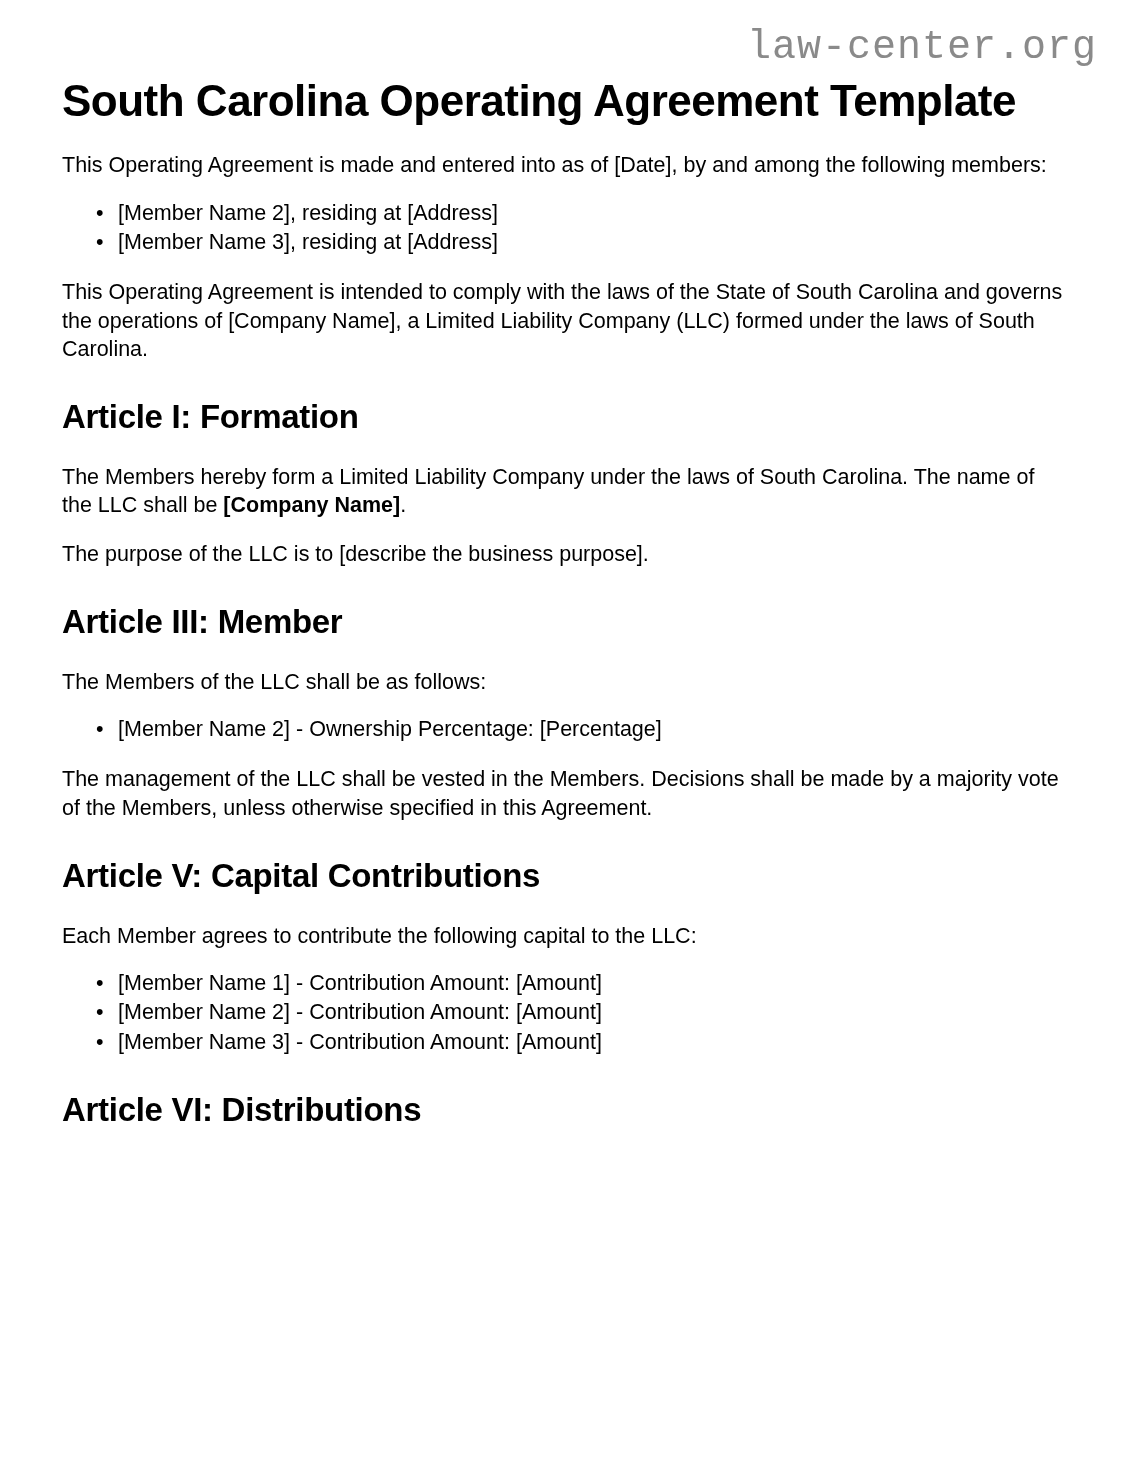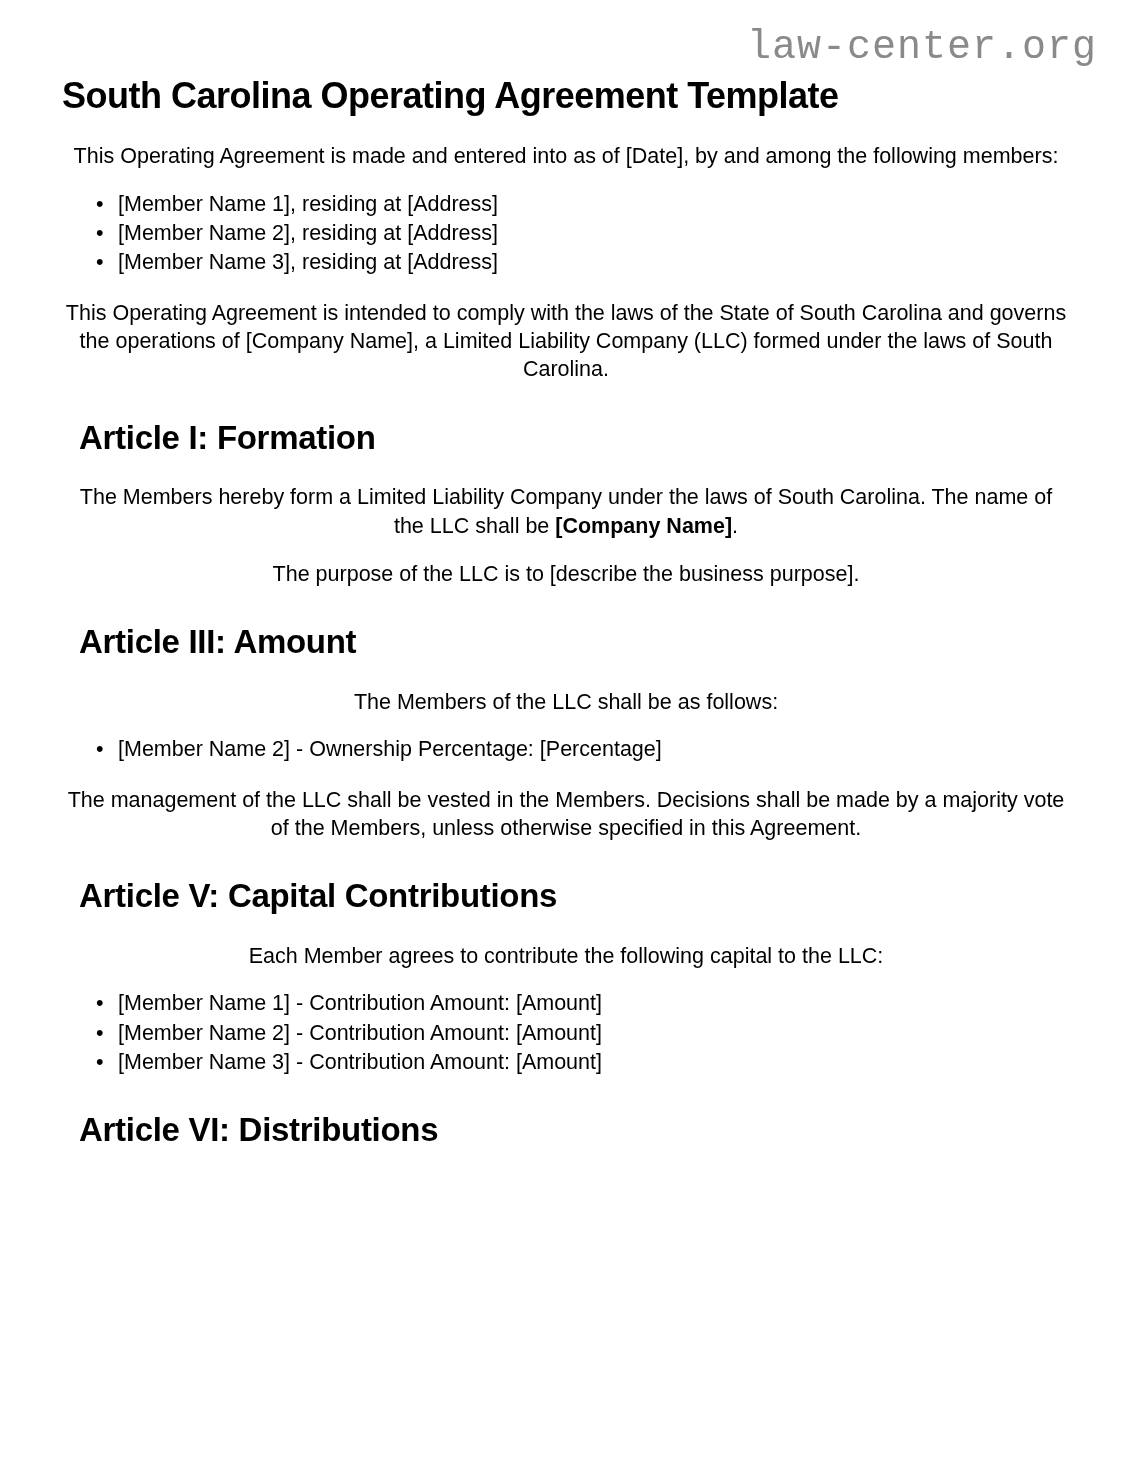--- a/index.html
+++ b/index.html
@@ -37,43 +37,42 @@
   }
 
   .content {
     position: absolute;
     left: 62px;
     top: 76px;
     width: 1008px;
   }
 
   h1.doc-title {
-    font-size: 36px;
+    font-size: 44px;
     font-weight: bold;
     line-height: 1.12;
     letter-spacing: -0.5px;
     margin: 0 0 26px 0;
     color: #000;
   }
 
   h2.article-heading {
     font-size: 33px;
     font-weight: bold;
     line-height: 1.2;
     letter-spacing: -0.3px;
-    margin: 34px 0 26px 17px;
+    margin: 34px 0 26px 0;
     color: #000;
   }
 
   p.para {
     font-size: 21.5px;
     line-height: 1.32;
     margin: 0 0 20px 0;
     color: #000;
-    text-align: center;
   }
 
   p.para:last-child {
     margin-bottom: 0;
   }
 
   ul.bullets {
     list-style: none;
     margin: 0 0 22px 0;
     padding: 0;
@@ -109,35 +108,34 @@
 
   <div class="watermark">law-center.org</div>
 
   <div class="content">
 
     <h1 class="doc-title">South Carolina Operating Agreement Template</h1>
 
     <p class="para">This Operating Agreement is made and entered into as of [Date], by and among the following members:</p>
 
     <ul class="bullets">
-      <li>[Member Name 1], residing at [Address]</li>
       <li>[Member Name 2], residing at [Address]</li>
       <li>[Member Name 3], residing at [Address]</li>
     </ul>
 
     <p class="para">This Operating Agreement is intended to comply with the laws of the State of South Carolina and governs the operations of [Company Name], a Limited Liability Company (LLC) formed under the laws of South Carolina.</p>
 
     <h2 class="article-heading">Article I: Formation</h2>
 
     <p class="para"><span>The Members hereby form a Limited Liability Company under the laws of South Carolina. The name of the LLC shall be </span><span class="bold">[Company Name]</span><span>.</span></p>
 
 
     <p class="para">The purpose of the LLC is to [describe the business purpose].</p>
 
-    <h2 class="article-heading">Article III: Amount</h2>
+    <h2 class="article-heading">Article III: Member</h2>
 
     <p class="para">The Members of the LLC shall be as follows:</p>
 
     <ul class="bullets">
       <li>[Member Name 2] - Ownership Percentage: [Percentage]</li>
     </ul>
 
 
     <p class="para">The management of the LLC shall be vested in the Members. Decisions shall be made by a majority vote of the Members, unless otherwise specified in this Agreement.</p>
 

